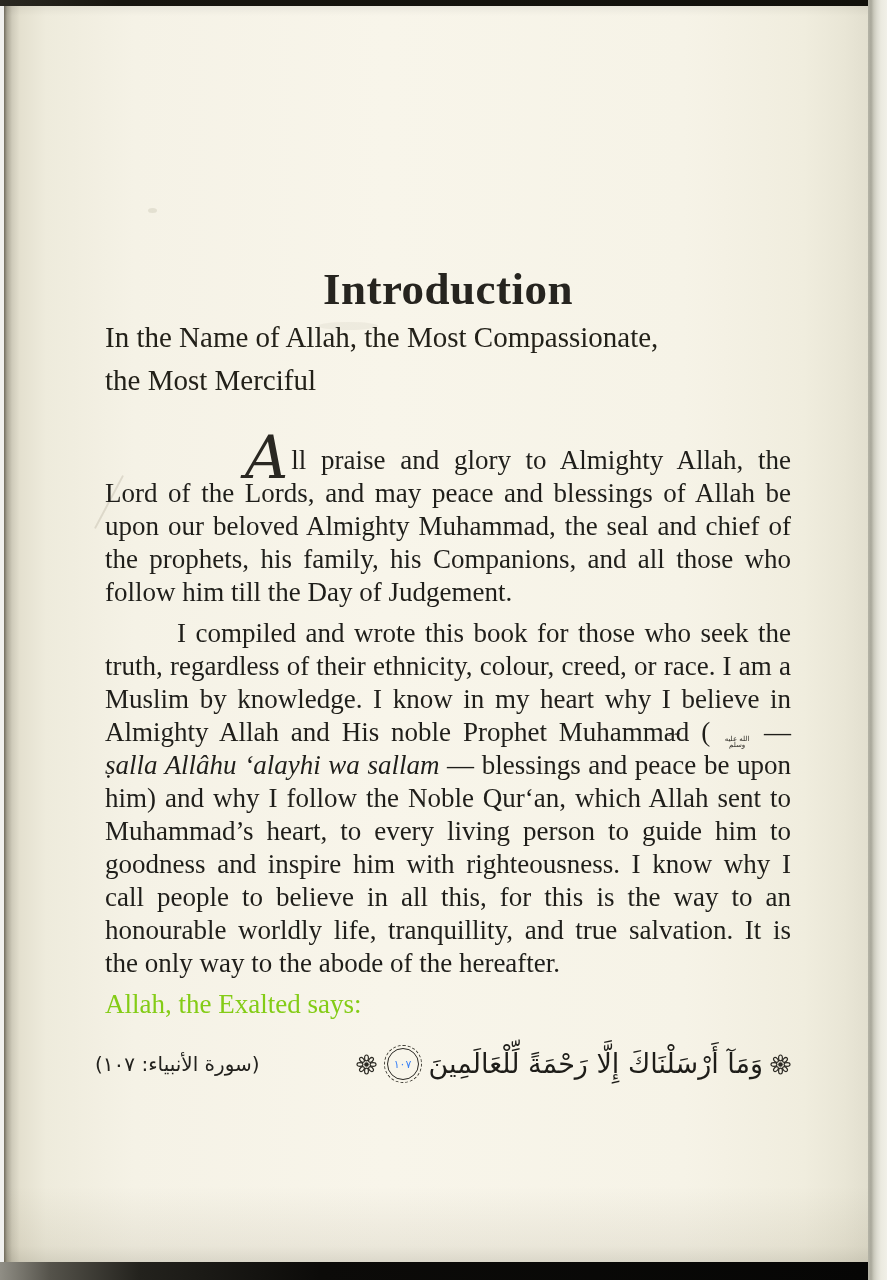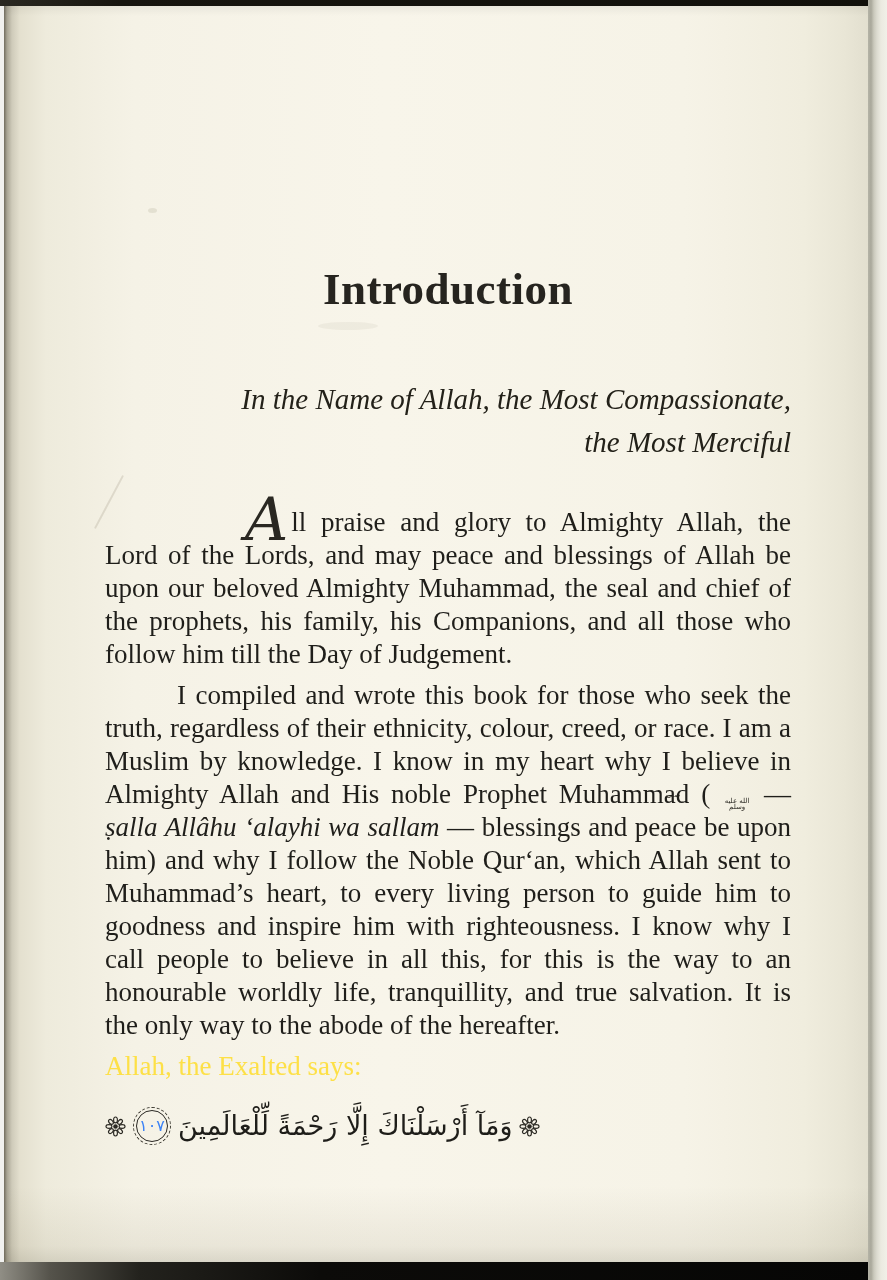--- a/index.html
+++ b/index.html
@@ -35,32 +35,31 @@
     position:absolute;left:4px;top:6px;width:864px;height:1256px;
     box-sizing:border-box;padding:0 77px 15px 101px;
     color:#201f1c;
   }
   h1.title{
     margin:0;padding-top:256px;
     font-size:45px;line-height:54px;font-weight:700;
     text-align:center;letter-spacing:.5px;color:#26241f;
   }
   .bismillah{
-    margin-top:62px;
-    font-style:italic;font-size:29px;line-height:43px;
-    text-align:right;color:#232119;
+    font-size:29px;line-height:43px;
+    text-align:left;color:#232119;
   }
   p.para{
     margin:0;font-size:27px;line-height:33px;
     text-align:justify;color:#1f1e1a;
   }
   p.p1{margin-top:42px;text-indent:70px;}
   p.p2{margin-top:8px;text-indent:72px;}
   p.p3{margin-top:10px;text-indent:72px;}
-  p.says{margin:8px 0 0;font-size:27px;line-height:33px;text-align:left;color:#fde047;}
+  p.says{margin:8px 0 0;font-size:27px;line-height:33px;text-align:left;color:#84cc16;}
   .dropcap{
     display:inline-block;
     font-family:"DejaVu Serif",serif;font-style:italic;font-weight:400;
     font-size:60px;line-height:26px;vertical-align:-9px;
     letter-spacing:-2px;margin-right:5px;color:#2a2822;
   }
   .it{font-style:italic;}
   .honorific{
     display:inline-block;direction:rtl;width:30px;
     font-family:"DejaVu Sans",sans-serif;font-size:7px;line-height:6px;
@@ -75,21 +74,21 @@
   }
   .verse{
     direction:rtl;display:flex;align-items:center;gap:7px;
     font-family:"DejaVu Sans",sans-serif;color:#1e1d19;
   }
   .verse-text{font-size:27px;line-height:58px;white-space:nowrap;text-align:right;}
   .medallion{
     display:inline-flex;align-items:center;justify-content:center;
     width:30px;height:30px;border:1.6px solid #2a2823;border-radius:50%;
     outline:1px dashed #3a382f;outline-offset:2px;
-    font-size:16px;line-height:1;color:#3b82f6;background:transparent;
+    font-size:11px;line-height:1;color:#3b82f6;background:transparent;
     margin:9px 3px;
   }
   .rosette{width:21px;height:21px;flex:0 0 auto;}
 </style>
 </head>
 <body>
 
 <div class="scan">
   <div class="paper"></div>
   <div class="edge-left-sliver"></div>
@@ -109,20 +108,21 @@
     </div>
 
     <p class="para p1"><span class="dropcap">A</span><span><span>ll praise and glory to Almighty Allah, the Lord of the Lords, and may peace and blessings of Allah be upon our beloved Almighty Muhammad, the seal and chief of the prophets, his family, his Companions, and all those who follow him till the Day of Judgement.</span></span></p>
 
     <p class="para p2"><span>I compiled and wrote this book for those who seek the truth, regardless of their ethnicity, colour, creed, or race. I am a Muslim by knowledge. I know in my heart why I believe in Almighty Allah and His noble Prophet Muhammad ( </span><span class="honorific" dir="rtl">صلى الله عليه وسلم</span><span> — </span><span class="it">ṣalla Allâhu ‘alayhi wa sallam</span><span> — blessings and peace be upon him) and why I follow the Noble Qur‘an, which Allah sent to Muhammad’s heart, to every living person to guide him to goodness and inspire him with righteousness. I know why I call people to believe in all this, for this is the way to an honourable worldly life, tranquillity, and true salvation. It is the only way to the abode of the hereafter.</span></p>
 
 
     <p class="says">Allah, the Exalted says:</p>
 
     <div class="verse-row">
+      <div class="verse-ref">(سورة الأنبياء: ١٠٧)</div>
       <div class="verse">
         <svg class="rosette" viewBox="0 0 24 24">
           <g fill="none" stroke="#2b2923" stroke-width="1.3">
             <ellipse cx="12" cy="4.5" rx="2.2" ry="3.4"></ellipse>
             <ellipse cx="12" cy="19.5" rx="2.2" ry="3.4"></ellipse>
             <ellipse cx="4.5" cy="12" rx="3.4" ry="2.2"></ellipse>
             <ellipse cx="19.5" cy="12" rx="3.4" ry="2.2"></ellipse>
             <ellipse cx="6.8" cy="6.8" rx="2.1" ry="3.2" transform="rotate(-45 6.8 6.8)"></ellipse>
             <ellipse cx="17.2" cy="17.2" rx="2.1" ry="3.2" transform="rotate(-45 17.2 17.2)"></ellipse>
             <ellipse cx="17.2" cy="6.8" rx="2.1" ry="3.2" transform="rotate(45 17.2 6.8)"></ellipse>

